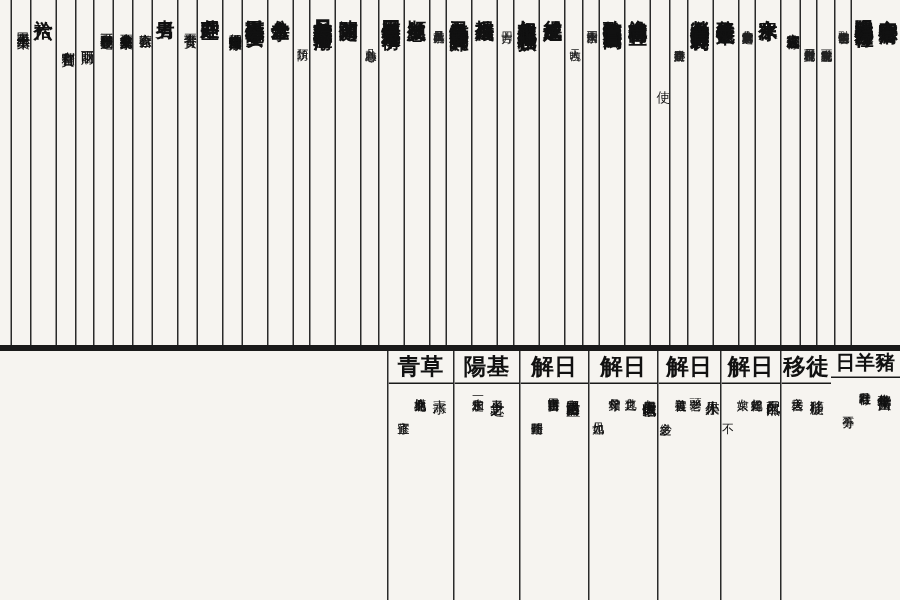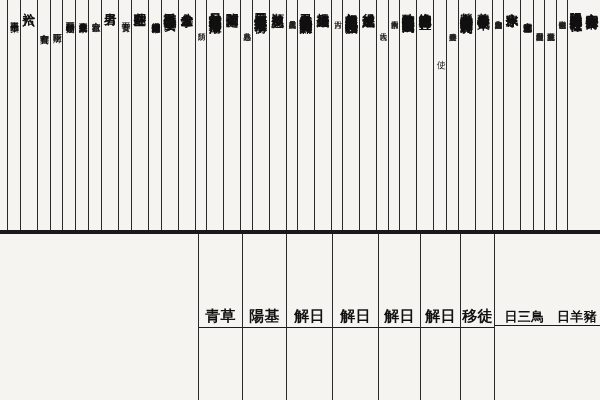--- a/index.html
+++ b/index.html
@@ -95,21 +95,21 @@
     display: flex;
     flex-direction: row-reverse;
     box-sizing: border-box;
     background: #f6f4f0;
   }
   .bcell {
     height: 166px;
     box-sizing: border-box;
     border-left: 1px solid #2a2a2a;
     display: flex;
-    flex-direction: row;
+    flex-direction: column;
     align-items: center;
     overflow: hidden;
   }
   .bcell:first-child { border-left: none; }
   .bhead {
     writing-mode: horizontal-tb;
     font-family: "DejaVu Serif", serif;
     font-weight: 700;
     font-size: 15px;
     text-align: center;
@@ -293,29 +293,20 @@
   <div class="divider-thick"></div>
   <div class="bottom-section" id="bottom-section">
       <div class="bcell" style="width: 46px;">
         <div class="bhead two">日羊豬</div>
         <div class="bbody">
           <div class="bline mid">今年豬羊當年大吉</div>
           <div class="bline">吐壯君得樣</div>
           <div class="bline lower">不等分</div>
         </div>
       </div>
-      <div class="bcell" style="width: 60px;">
-        <div class="bhead two">日三鳥</div>
-        <div class="bbody">
-          <div class="bline mid">有人在外日起行</div>
-          <div class="bline">配自合即吉來到</div>
-          <div class="bline">得大利</div>
-          <div class="bline lower">吉方有力大膽前養</div>
-        </div>
-      </div>
       <div class="bcell" style="width: 34px;">
         <div class="bhead">移徒</div>
         <div class="bbody">
           <div class="bline mid">移徒順</div>
           <div class="bline">移之天吉</div>
         </div>
       </div>
       <div class="bcell" style="width: 40px;">
         <div class="bhead">解日</div>
         <div class="bbody">

